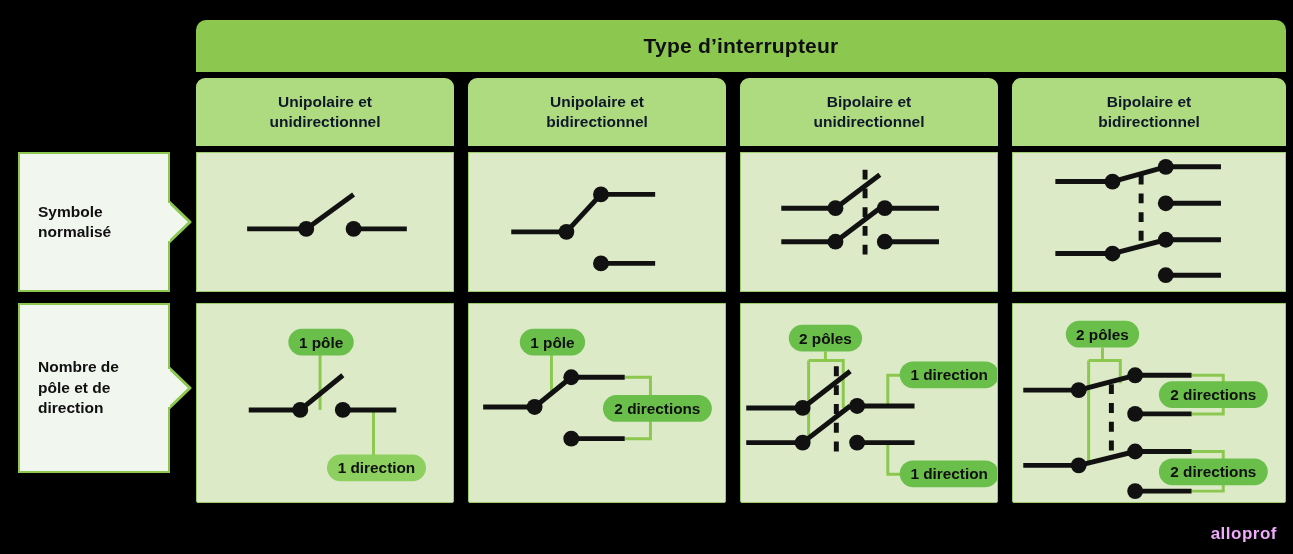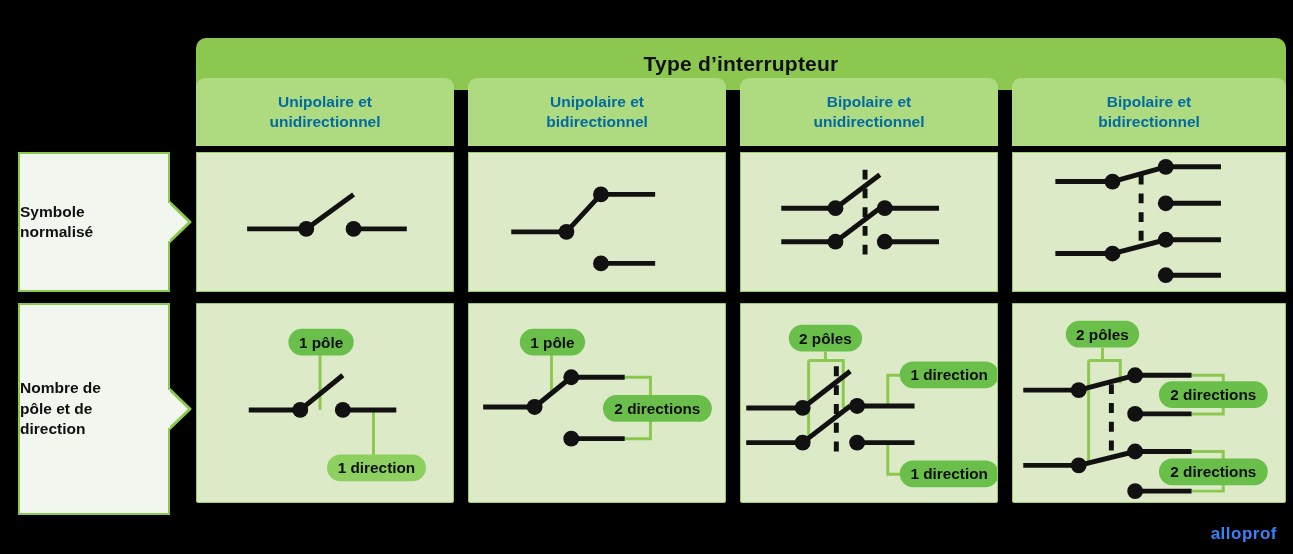--- a/index.html
+++ b/index.html
@@ -21,47 +21,47 @@
     position: absolute;
     left: 196px; top: 20px;
     width: 1090px; height: 52px;
     background: #8CC850;
     border-radius: 10px 10px 0 0;
     display: flex; align-items: center; justify-content: center;
     color: #101010;
     font-size: 21px;
     font-weight: bold;
     letter-spacing: .2px;
-    margin-top: 18px;
   }
   .col-head {
     position: absolute;
     top: 78px; height: 68px;
     background: #AFDB80;
     border-radius: 9px 9px 0 0;
     display: flex; align-items: center; justify-content: center;
     text-align: center;
-    color: #0369a1;
+    color: #0f172a;
     font-size: 15.5px;
     font-weight: bold;
     line-height: 1.28;
     padding: 0 24px;
   }
 
   
   .row-label {
     position: absolute;
     left: 18px;
     background: #F1F6EE;
     border: 2px solid #8CC850;
     display: flex; align-items: center;
     color: #101010;
     font-size: 15.5px;
     font-weight: bold;
     line-height: 1.32;
+    padding-left: 18px;
   }
   .row-label .beak {
     position: absolute;
     left: 100%;
     top: 50%;
     margin-top: -21px;
     width: 25px; height: 42px;
     overflow: visible;
   }
 
@@ -73,21 +73,21 @@
   }
   .cell.bottom { border-radius: 0 0 2px 2px; }
 
   
   .draw { position: absolute; left: 0; top: 0; width: 100%; height: 100%; }
 
   
   .logo {
     position: absolute;
     right: 16px; bottom: 10px;
-    color: #3b82f6;
+    color: #f0abfc;
     font-size: 17px;
     font-weight: bold;
     letter-spacing: .5px;
   }
 </style>
 </head>
 <body>
 
 <div id="root">
 
@@ -124,21 +124,21 @@
       <span>normalisé</span>
     </div>
     <span class="beak">
       <svg width="25" height="42" viewBox="0 0 25 42">
         <path d="M0 0 L22 21 L0 42" fill="#F1F6EE" stroke="#8CC850" stroke-width="3" stroke-linejoin="round"></path>
         <rect x="-3" y="2" width="5" height="38" fill="#F1F6EE"></rect>
       </svg>
     </span>
   </div>
 
-  <div class="row-label" style="top:303px; height:212px; width:152px;">
+  <div class="row-label" style="top:303px; height:170px; width:152px;">
     <div>
       <span>Nombre de</span><br>
       <span>pôle et de</span><br>
       <span>direction</span>
     </div>
     <span class="beak">
       <svg width="25" height="42" viewBox="0 0 25 42">
         <path d="M0 0 L22 21 L0 42" fill="#F1F6EE" stroke="#8CC850" stroke-width="3" stroke-linejoin="round"></path>
         <rect x="-3" y="2" width="5" height="38" fill="#F1F6EE"></rect>
       </svg>

